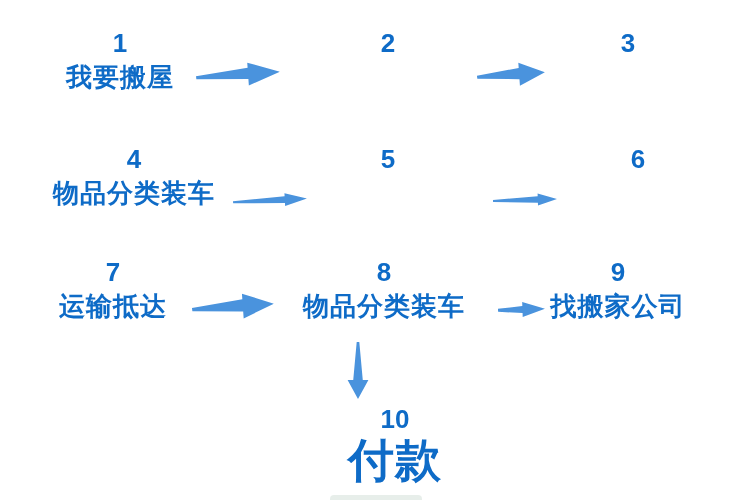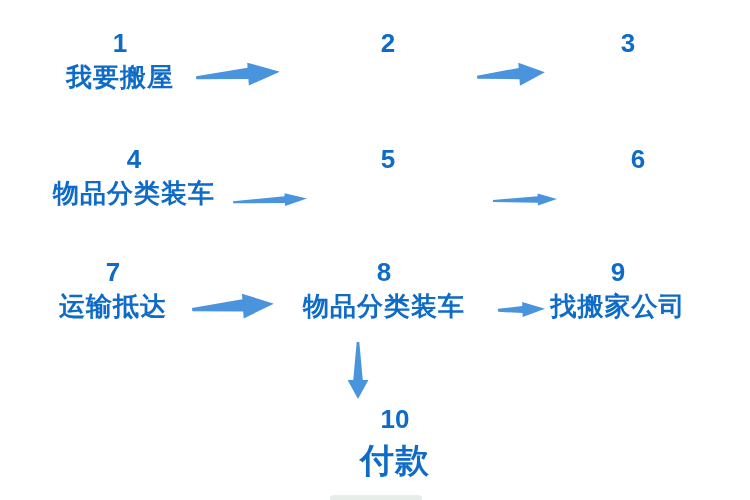--- a/index.html
+++ b/index.html
@@ -44,21 +44,21 @@
   .s2  { left: 388px; top: 26px; }
   .s3  { left: 628px; top: 26px; }
   .s4  { left: 134px; top: 142px; }
   .s5  { left: 388px; top: 142px; }
   .s6  { left: 638px; top: 142px; }
   .s7  { left: 113px; top: 255px; }
   .s8  { left: 384px; top: 255px; }
   .s9  { left: 618px; top: 255px; }
   .s10 { left: 363px; top: 402px; margin-left: 32px; }
   .s10 .label {
-    font-size: 34px;
+    font-size: 46px;
     line-height: 40px;
     margin-top: 4px;
   }
   .arrow {
     position: absolute;
     display: block;
   }
   .arrow polygon { fill: var(--arrow-color); }
   .a1 { left: 196px; top: 62px;  width: 84px; height: 26px; transform: rotate(-4deg); }
   .a2 { left: 477px; top: 62px;  width: 68px; height: 26px; transform: rotate(-4deg); }

